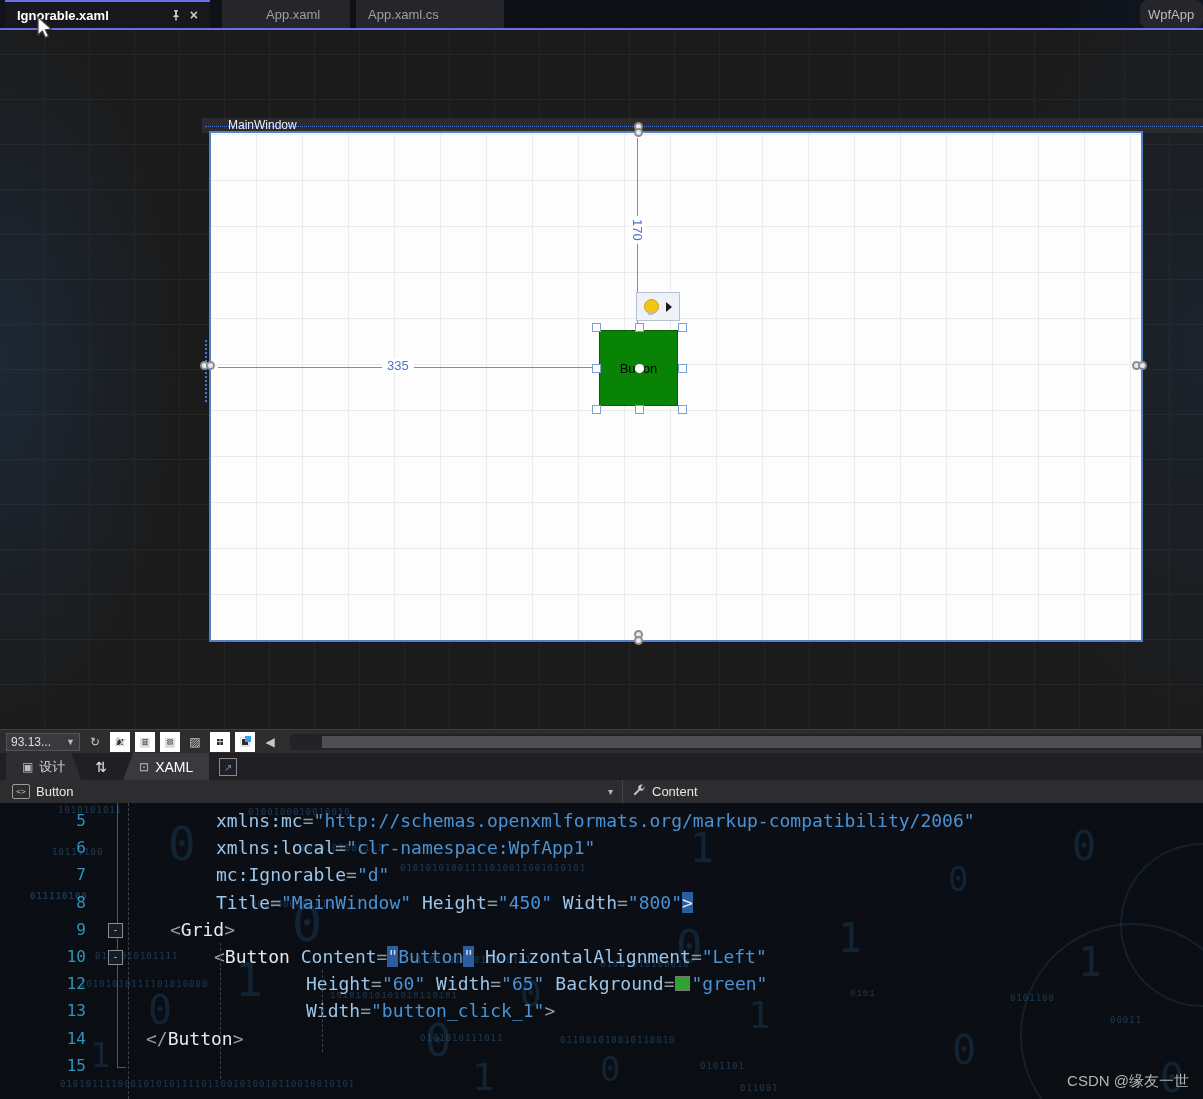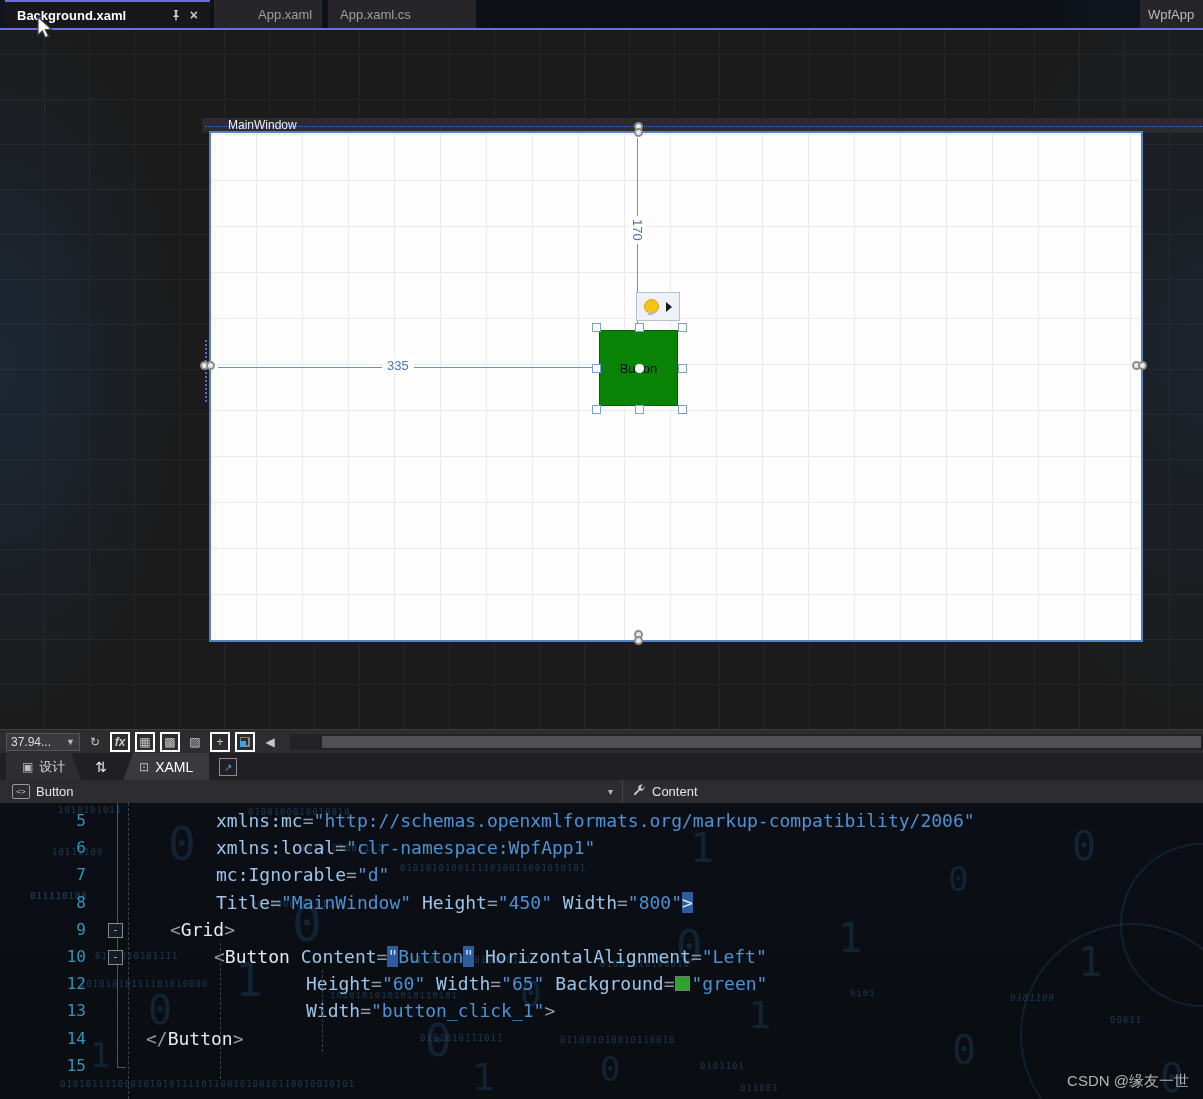--- a/index.html
+++ b/index.html
@@ -7,25 +7,25 @@
        font-family:"Liberation Sans",sans-serif;background:#14181f;}
 
   
   .tabbar{position:absolute;left:0;top:0;width:1203px;height:28px;
           background:linear-gradient(90deg,#10151d,#0d1016 30%,#0d1016 85%,#111722);
           border-bottom:2px solid #6c6ce4;display:flex;align-items:stretch;}
   .tab{display:flex;align-items:center;font-size:13px;color:#9aa0a6;background:#26262a;
        padding:0 12px;box-sizing:border-box;cursor:default;}
   .tab.active{background:#18181c;color:#fff;font-weight:bold;border-top:2px solid #6c6ce4;}
   .tab1{width:205px;margin-left:5px;justify-content:space-between;}
-  .tab2{width:108px;margin-left:4px;padding-left:44px;}
+  .tab2{width:128px;margin-left:12px;padding-left:44px;}
   .tab3{width:148px;margin-left:6px;}
   .tab-right{position:absolute;right:0;top:0;height:28px;width:55px;overflow:hidden;
              background:#26262a;color:#b8bcc2;display:flex;align-items:center;
-             padding-left:8px;font-size:13px;}
+             padding-left:8px;font-size:13px;border-radius:8px;}
   .tab-icons{display:flex;align-items:center;gap:8px;}
   .closex{color:#c8c8c8;font-size:14px;line-height:1;}
 
   
   .designer{position:absolute;left:0;top:30px;width:1203px;height:699px;
     background-color:#1b1b1b;
     background-image:
       radial-gradient(ellipse 260px 520px at 0% 48%, rgba(35,90,160,.20), transparent 70%),
       radial-gradient(ellipse 320px 560px at 100% 45%, rgba(35,90,160,.13), transparent 70%),
       repeating-linear-gradient(0deg, transparent 0 44px, #252525 44px 45px),
@@ -76,21 +76,21 @@
     border-bottom:5px solid transparent;}
 
   
   .dtoolbar{position:absolute;left:0;top:729px;width:1203px;height:24px;background:#2d2d30;
     border-top:1px solid #3e3e42;display:flex;align-items:center;padding-left:6px;box-sizing:border-box;}
   .zoomsel{width:74px;height:18px;background:#3a3a3e;border:1px solid #555;color:#ddd;
     font-size:12px;display:flex;align-items:center;justify-content:space-between;padding:0 4px;box-sizing:border-box;}
   .zoomsel .caret{font-size:9px;color:#bbb;}
   .ticon{width:20px;height:20px;margin-left:5px;display:flex;align-items:center;justify-content:center;
     color:#c8c8c8;font-size:12px;box-sizing:border-box;}
-  .ticon.boxed{border:2px solid #ffffff;}
+  .ticon.boxed{border:7px solid #ffffff;}
   .ticon.fx{font-style:italic;font-weight:bold;font-size:12px;}
   .ticon.doc{position:relative;}
   .ticon.doc:after{content:"";position:absolute;left:3px;bottom:3px;width:6px;height:6px;background:#3ba3e8;}
   .hsb{flex:1;height:16px;margin:0 0 0 10px;background:#232327;position:relative;}
   .hsb .thumb{position:absolute;left:32px;right:2px;top:2px;height:12px;background:#4f4f55;}
 
   
   .vstrip{position:absolute;left:0;top:753px;width:1203px;height:27px;background:#202024;
     display:flex;align-items:stretch;}
   .vtab{display:flex;align-items:center;gap:6px;font-size:13px;color:#d8d8d8;padding:0 16px;}
@@ -141,21 +141,21 @@
   
   .cursor{position:absolute;left:36px;top:16px;z-index:60;}
 </style>
 </head>
 <body>
 
 <div id="app">
 
   <div class="tabbar">
     <div class="tab tab1 active">
-      <span>Background.xaml</span>
+      <span>Ignorable.xaml</span>
       <span class="tab-icons">
         <svg width="12" height="12" viewBox="0 0 12 12">
             <path d="M4.2 1h3.6v1.2l-.9.5V6l1.9 1v1H6.7v3L6 12l-.7-1V8H3.2V7l1.9-1V2.7l-.9-.5z" fill="#cfcfcf"></path>
           </svg>
         <span class="closex">×</span>
       </span>
     </div>
     <div class="tab tab2">
       <span>App.xaml</span>
     </div>
@@ -217,21 +217,21 @@
     <div class="handle" style="left:678px;top:293px;"></div>
     <div class="handle" style="left:592px;top:334px;"></div>
     <div class="handle" style="left:678px;top:334px;"></div>
     <div class="handle" style="left:592px;top:375px;"></div>
     <div class="handle" style="left:635px;top:375px;"></div>
     <div class="handle" style="left:678px;top:375px;"></div>
   </div>
 
   <div class="dtoolbar">
     <div class="zoomsel">
-      <span>37.94...</span>
+      <span>93.13...</span>
       <span class="caret">▼</span>
     </div>
     <span id="dt-icons" style="display:flex;align-items:center;">
         <div class="ticon">↻</div>
         <div class="ticon boxed fx">fx</div>
         <div class="ticon boxed">▦</div>
         <div class="ticon boxed">▩</div>
         <div class="ticon">▨</div>
         <div class="ticon boxed">+</div>
         <div class="ticon boxed doc">❏</div>
@@ -297,21 +297,21 @@
         <span class="bg-stream" style="left: 400px; top: 60px;">01010101001111010011001010101</span>
         <span class="bg-stream" style="left: 95px; top: 148px;">0100010101111</span>
         <span class="bg-stream" style="left: 80px; top: 176px;">10101010111101010000</span>
         <span class="bg-stream" style="left: 410px; top: 152px;">1110110101010100101</span>
         <span class="bg-stream" style="left: 600px; top: 156px;">01001010100010</span>
         <span class="bg-stream" style="left: 330px; top: 188px; font-family: Liberation Mono, monospace;">10101010101010110101</span>
         <span class="bg-stream" style="left: 420px; top: 230px;">0101010111011</span>
         <span class="bg-stream" style="left: 560px; top: 232px;">011001010010110010</span>
         <span class="bg-stream" style="left: 700px; top: 258px;">0101101</span>
         <span class="bg-stream" style="left: 850px; top: 186px; font-family: Liberation Mono, monospace;">0101</span>
-        <span class="bg-stream" style="left: 1010px; top: 190px; font-style: italic;">0101100</span>
+        <span class="bg-stream" style="left: 1010px; top: 190px;">0101100</span>
         <span class="bg-stream" style="left: 60px; top: 276px;">0101011110001010101111011001010010110010010101</span>
         <span class="bg-stream" style="left: 740px; top: 280px;">011001</span>
         <span class="bg-stream" style="left: 1110px; top: 212px;">00011</span>
         <span class="bg-circle" style="left: 1020px; top: 120px; width: 220px; height: 220px;"></span>
         <span class="bg-circle" style="left: 1120px; top: 40px; width: 160px; height: 160px;"></span>
       </div>
     <div id="code-rows">
       <div class="foldline"></div>
       <div class="foldtick"></div>
       <div class="iguide" style="left:128px;top:0;bottom:0;"></div>

